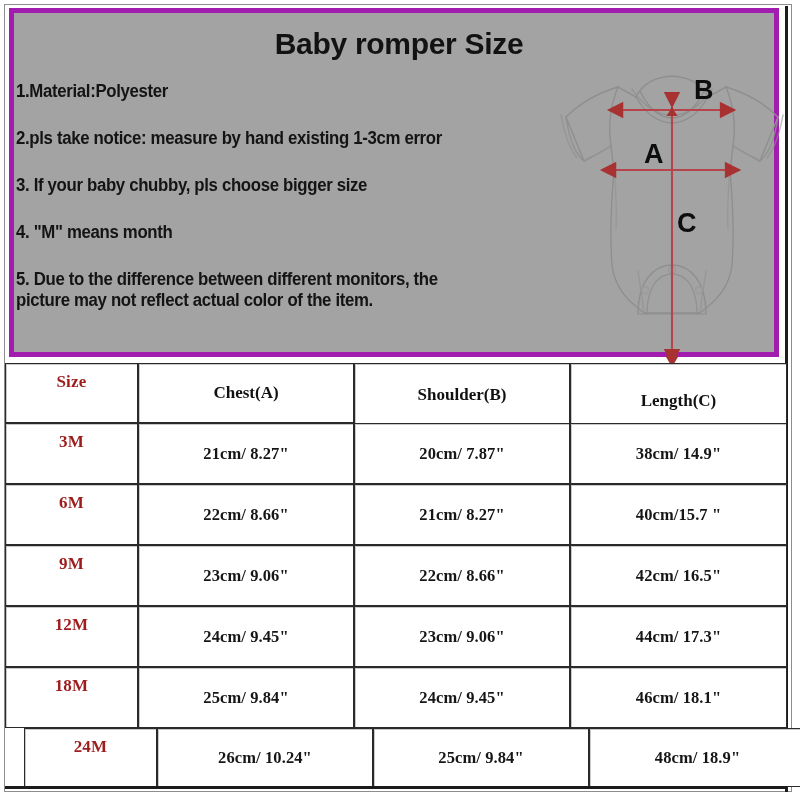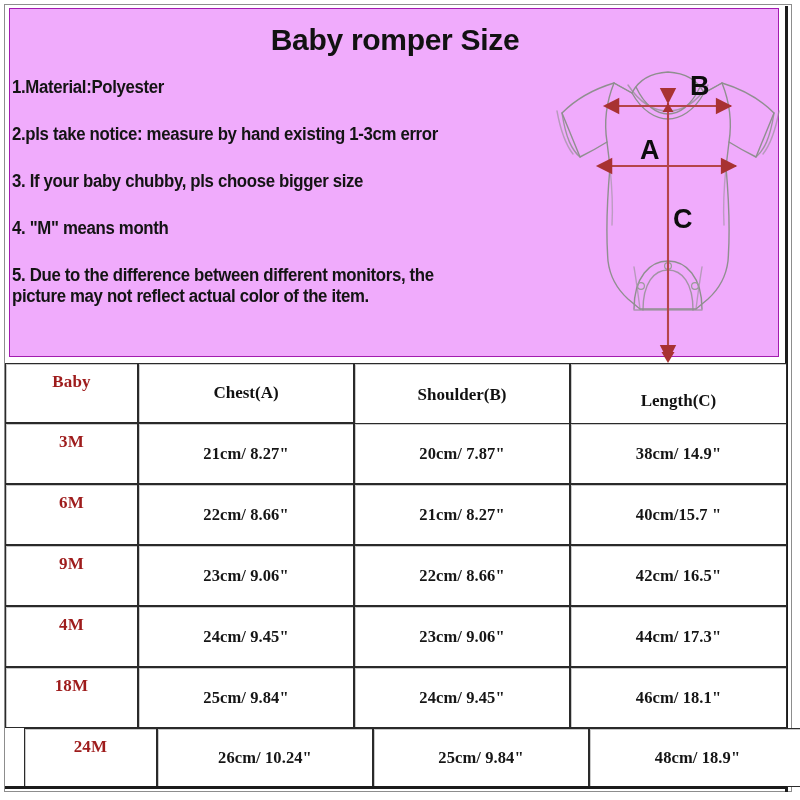--- a/index.html
+++ b/index.html
@@ -49,23 +49,23 @@
     background: #1c1c1c;
   }
 
   
   .top-panel {
     position: absolute;
     left: 9px;
     top: 8px;
     width: 770px;
     height: 349px;
-    border: 1px solid #a21caf;
+    border: 5px solid #a21caf;
     box-sizing: border-box;
-    background: #f0abfc;
+    background: #a3a3a3;
   }
 
   .title {
     position: absolute;
     left: 0;
     top: 14px;
     width: 770px;
     text-align: center;
     font-family: "Liberation Sans", sans-serif;
     font-weight: bold;
@@ -305,21 +305,21 @@
         <text x="94" y="148" font-family="Liberation Sans, sans-serif" font-size="27" font-weight="bold" fill="#0d0d0d">A</text>
         <text x="127" y="217" font-family="Liberation Sans, sans-serif" font-size="27" font-weight="bold" fill="#0d0d0d">C</text>
       </svg>
     </div>
   </div>
 
   <div class="size-table">
 
     <div class="row" style="top:0px; height:60px;">
       <div class="cell cell-size" style="height:60px;">
-        <span class="size-label">Baby</span>
+        <span class="size-label">Size</span>
       </div>
       <div class="cell cell-val" style="height:60px;">
         <span class="head-label">Chest(A)</span>
       </div>
       <div class="cell cell-val" style="height:64px;">
         <span class="head-label">Shoulder(B)</span>
       </div>
       <div class="cell cell-val" style="height:76px;">
         <span class="head-label">Length(C)</span>
       </div>
@@ -365,21 +365,21 @@
       <div class="cell cell-val" style="height:61px;">
         <span class="val-label">22cm/ 8.66"</span>
       </div>
       <div class="cell cell-val" style="height:61px;">
         <span class="val-label">42cm/ 16.5"</span>
       </div>
     </div>
 
     <div class="row" style="top:243px; height:61px;">
       <div class="cell cell-size" style="height:61px;">
-        <span class="size-label">4M</span>
+        <span class="size-label">12M</span>
       </div>
       <div class="cell cell-val" style="height:61px;">
         <span class="val-label">24cm/ 9.45"</span>
       </div>
       <div class="cell cell-val" style="height:61px;">
         <span class="val-label">23cm/ 9.06"</span>
       </div>
       <div class="cell cell-val" style="height:61px;">
         <span class="val-label">44cm/ 17.3"</span>
       </div>

